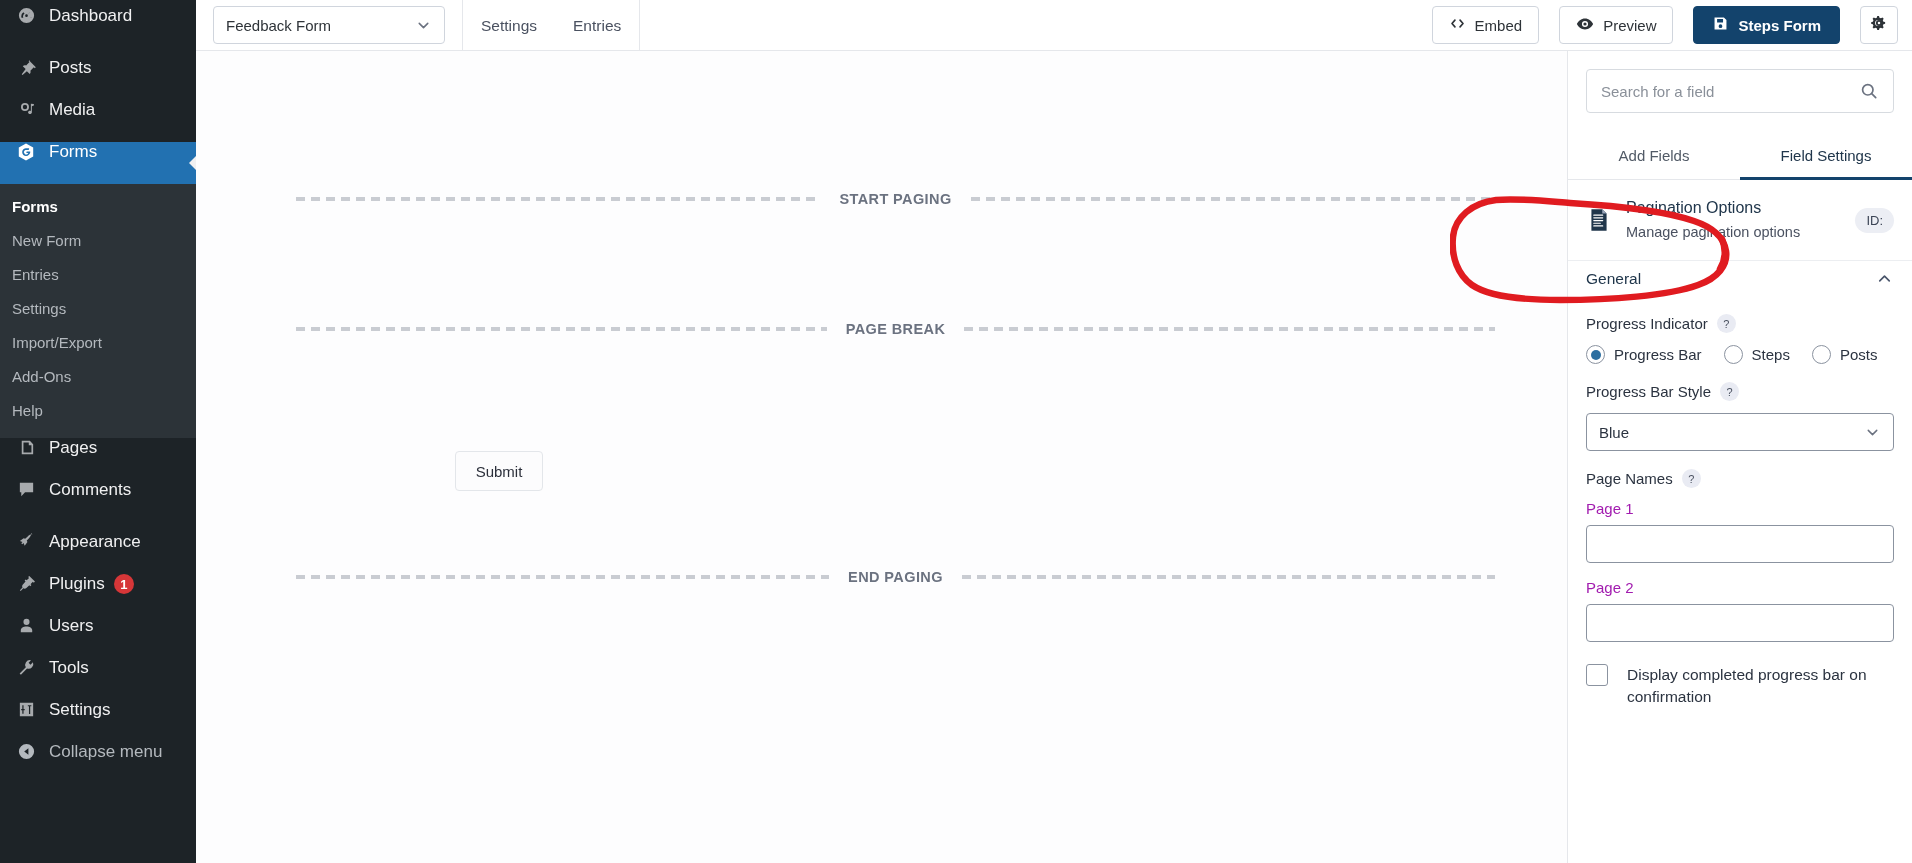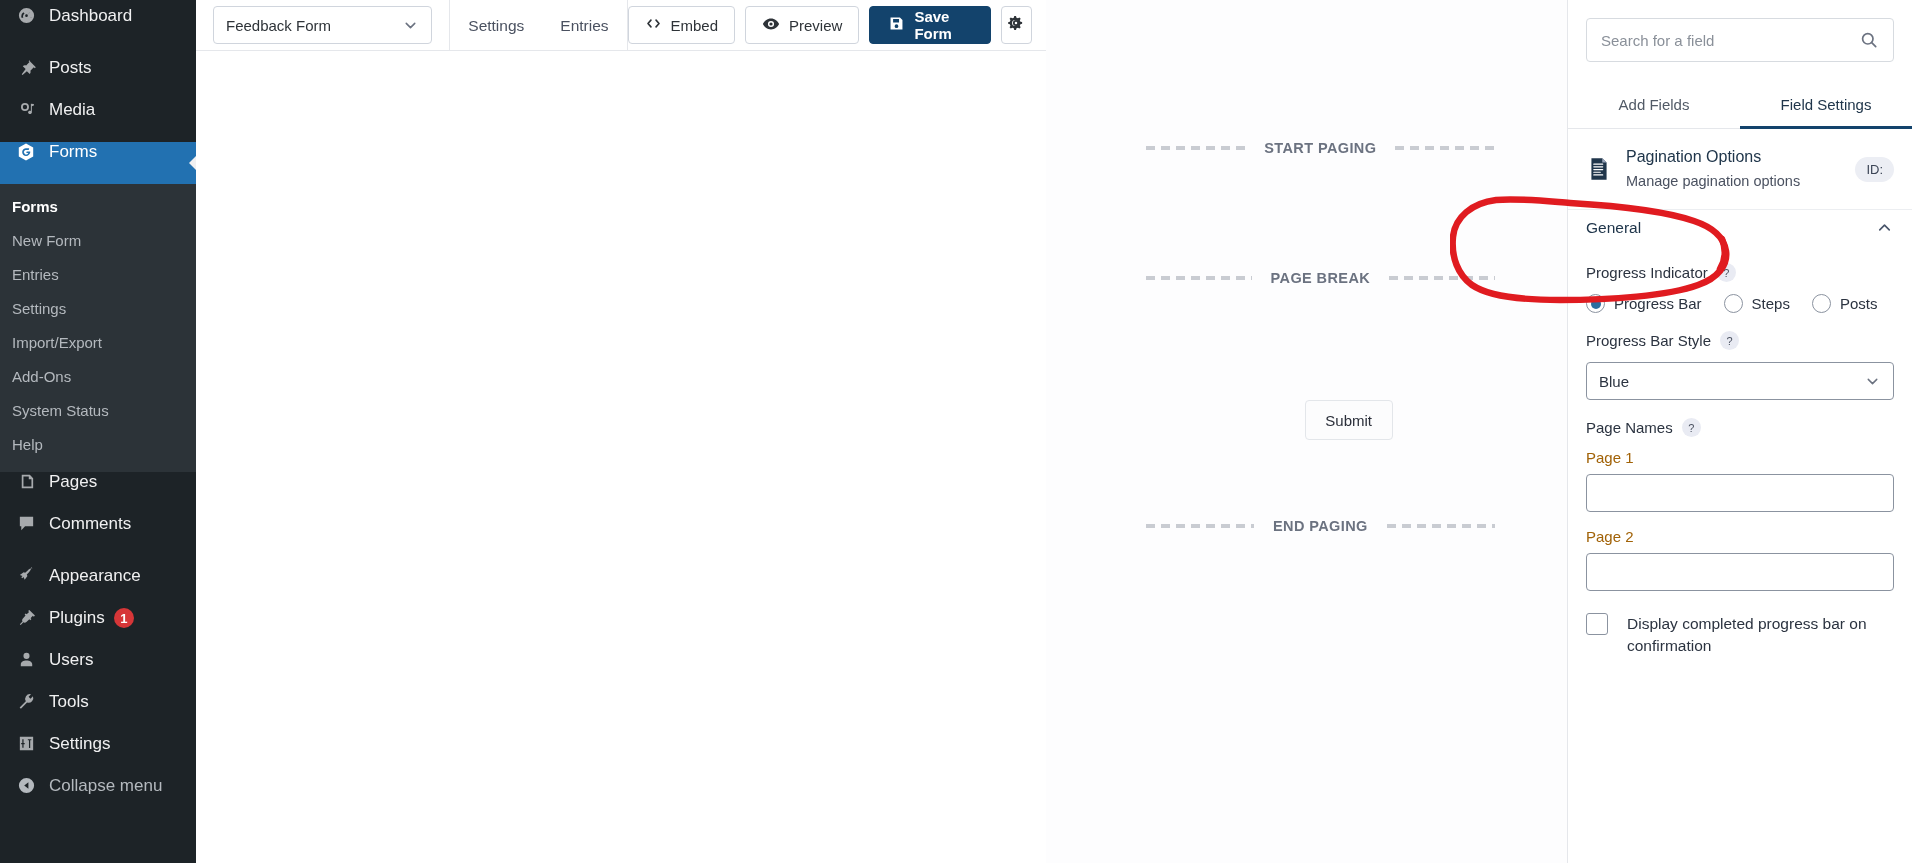--- a/index.html
+++ b/index.html
@@ -72,21 +72,21 @@
     margin-left: 9px; padding: 0 6px;
   }
   .wp-collapse { color: #b4b9be; }
   .wp-collapse .wp-ico { color: #b4b9be; }
 
   
   .main-wrap {
     flex: 1 1 auto;
     height: 863px;
     display: flex;
-    flex-direction: row;
+    flex-direction: column;
     position: relative;
     background: #fff;
   }
 
   
   .toolbar {
     height: 51px;
     flex: 0 0 51px;
     border-bottom: 1px solid #e5e7eb;
     display: flex;
@@ -117,21 +117,21 @@
   .tb-tab {
     font-size: 15.5px; color: #4a5160;
     padding: 0 18px;
     cursor: pointer;
     line-height: 51px;
   }
   .tb-right {
     margin-left: auto;
     display: flex; align-items: flex-end;
     padding-right: 14px;
-    gap: 10px;
+    gap: 20px;
     border-radius: 9px;
   }
   .btn {
     display: inline-flex; align-items: center; justify-content: center;
     gap: 9px;
     height: 38px;
     border-radius: 4px;
     font-size: 15px;
     cursor: pointer;
     border: 1px solid #d0d5dd;
@@ -311,21 +311,21 @@
     height: 38px;
     border: 1px solid #8b93a0;
     border-radius: 4px;
     display: flex; align-items: center;
     padding: 0 12px;
     cursor: pointer;
     background: #fff;
   }
   .select-box .val { flex: 1 1 auto; font-size: 15px; color: #2b3340; }
 
-  .sub-label { font-size: 15px; color: #a16207; margin: 16px 0 8px 0; }
+  .sub-label { font-size: 15px; color: #a21caf; margin: 16px 0 8px 0; }
   .txt-input {
     width: 100%; height: 38px;
     border: 1px solid #8b93a0;
     border-radius: 4px;
     padding: 0 11px;
     font-size: 15px;
     color: #2b3340;
     outline: none;
     font-family: "Liberation Sans", sans-serif;
     background: #fff;
@@ -393,21 +393,20 @@
       <span>Forms</span>
     </div>
 
     <div class="wp-submenu">
       <span class="wp-subitem cur">Forms</span>
       <span class="wp-subitem">New Form</span>
       <span class="wp-subitem">Entries</span>
       <span class="wp-subitem">Settings</span>
       <span class="wp-subitem">Import/Export</span>
       <span class="wp-subitem">Add-Ons</span>
-      <span class="wp-subitem">System Status</span>
       <span class="wp-subitem">Help</span>
     </div>
 
     <div class="wp-item">
       <span class="wp-ico">
         <svg width="19" height="19" viewBox="0 0 20 20" fill="currentColor">
             <path d="M5 3h8.5l3.5 3.5V17H5V3zm1.8 1.8v10.4h8.4V7.6h-2.8V4.8H6.8z"></path>
           </svg>
       </span>
       <span>Pages</span>
@@ -522,21 +521,21 @@
           </span>
           <span>Preview</span>
         </div>
 
         <div class="btn btn-primary">
           <span>
             <svg width="17" height="17" viewBox="0 0 20 20" fill="currentColor">
                 <path d="M3 3h11l3 3v11H3V3zm3 1.8v4h7v-4H6zm4 6.2a2.2 2.2 0 100 4.4 2.2 2.2 0 000-4.4z"></path>
               </svg>
           </span>
-          <span>Save Form</span>
+          <span>Steps Form</span>
         </div>
 
         <div class="btn-icon">
           <span>
             <svg width="18" height="18" viewBox="0 0 20 20" fill="currentColor">
                 <path d="M10 6.6a3.4 3.4 0 100 6.8 3.4 3.4 0 000-6.8zm0 2a1.4 1.4 0 110 2.8 1.4 1.4 0 010-2.8z"></path>
                 <path d="M8.7 1.6h2.6l.35 2.1c.5.16.97.37 1.4.64l1.8-1.16 1.84 1.84-1.16 1.8c.27.43.48.9.64 1.4l2.1.35v2.6l-2.1.35c-.16.5-.37.97-.64 1.4l1.16 1.8-1.84 1.84-1.8-1.16c-.43.27-.9.48-1.4.64l-.35 2.1H8.7l-.35-2.1a6.3 6.3 0 01-1.4-.64l-1.8 1.16L3.3 14.7l1.16-1.8a6.3 6.3 0 01-.64-1.4l-2.1-.35V8.55l2.1-.35c.16-.5.37-.97.64-1.4L3.3 5l1.85-1.82 1.8 1.16c.43-.27.9-.48 1.4-.64l.35-2.1z" opacity="0.001"></path>
                 <path d="M10 2.2l.5 1.9c.6.15 1.15.38 1.65.68l1.7-1 1.37 1.37-1 1.7c.3.5.53 1.05.68 1.65l1.9.5v1.94l-1.9.5c-.15.6-.38 1.15-.68 1.65l1 1.7-1.37 1.37-1.7-1c-.5.3-1.05.53-1.65.68l-.5 1.9H8.06l-.5-1.9a5.9 5.9 0 01-1.65-.68l-1.7 1-1.37-1.37 1-1.7a5.9 5.9 0 01-.68-1.65l-1.9-.5V9.03l1.9-.5c.15-.6.38-1.15.68-1.65l-1-1.7 1.37-1.37 1.7 1c.5-.3 1.05-.53 1.65-.68l.5-1.9H10zm-.97 4.4a3.4 3.4 0 100 6.8 3.4 3.4 0 000-6.8z"></path>
               </svg>
           </span>

